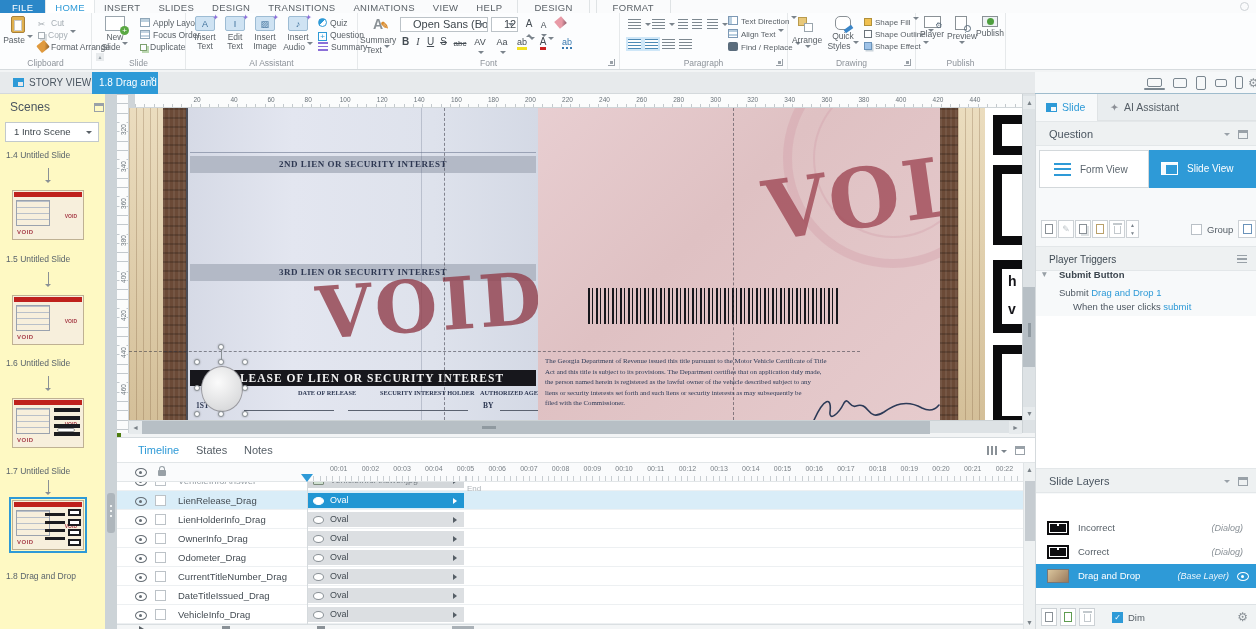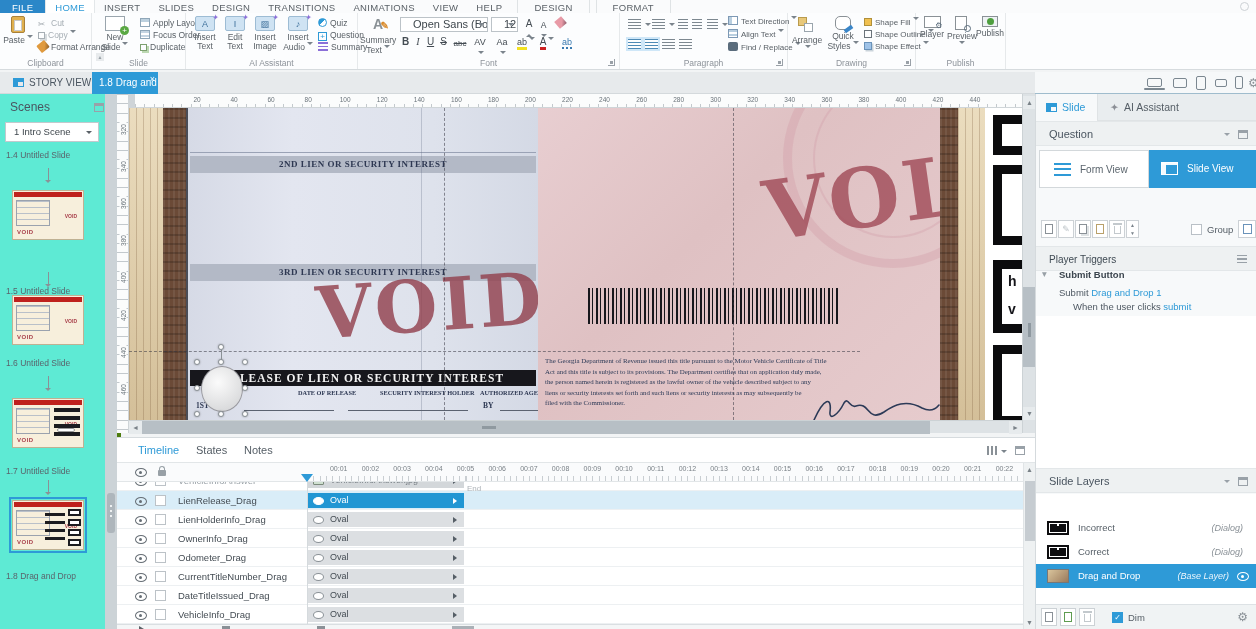--- a/index.html
+++ b/index.html
@@ -32,21 +32,21 @@
 .alic.sel{box-shadow:0 0 0 2px #cfe7f8;background:repeating-linear-gradient(#4e8ab5 0 1px,transparent 1px 3px)}
 .ai-ic{width:20px;height:15px;background:#cfe3f3;border:1px solid #9dbcd4;border-radius:2px;margin:0 auto 2px;position:relative;font-size:9px;color:#41729c;line-height:14px}
 .ai-ic:after{content:"✦";position:absolute;right:-5px;top:-6px;color:#8b6fd8;font-size:8px}
 
 #doctabs{position:absolute;left:0;top:72px;width:1035px;height:22px;background:#e7eaec;border-bottom:1px solid #d4d9dc}
 .dtab{position:absolute;top:0;height:22px;font-size:10px;line-height:22px;color:#4a5560}
 .dtab.active{background:#2e9ad7;color:#fff}
 #devstrip{position:absolute;left:1035px;top:72px;width:221px;height:22px;background:#f6f8f9;border-bottom:1px solid #9fbccd}
 .dev{position:absolute;border:1px solid #7b8790;border-radius:2px}
 
-#scenes{position:absolute;left:0;top:94px;width:121px;height:535px;background:#5eead4;border-right:7px solid #4d7c0f;overflow:hidden}
+#scenes{position:absolute;left:0;top:94px;width:121px;height:535px;background:#fef9c3;border-right:7px solid #4d7c0f;overflow:hidden}
 .sceneshdr{position:absolute;left:10px;top:6px;font-size:12px;color:#4a5560}
 .scenesel{position:absolute;left:5px;top:28px;width:94px;height:20px;background:#fff;border:1px solid #c2c9cd;font-size:9.5px;color:#3f474d;line-height:18px;padding-left:8px}
 .scenesel:after{content:"";position:absolute;right:6px;top:8px;border:3.5px solid transparent;border-top-color:#5a6167}
 .slab{position:absolute;left:6px;font-size:8.5px;color:#5a646c;white-space:nowrap}
 .flowarrow{position:absolute;left:48px;width:1px;height:14px;background:#8a9196}
 .flowarrow:after{content:"";position:absolute;left:-3px;bottom:-4px;border:3.5px solid transparent;border-top-color:#8a9196}
 .sthumb{position:absolute;left:12px;width:72px;height:50px;background:#f7efdc;border:1px solid #bfb193;overflow:hidden}
 .sthumb.sel{outline:2px solid #2e9ad7;outline-offset:1px}
 .sthumb .banner{position:absolute;left:1px;right:1px;top:1px;height:5px;background:#bf211d}
 .sthumb .tbl{position:absolute;left:3px;top:9px;width:34px;height:26px;border:1px solid #9aa2ae;background:repeating-linear-gradient(#b9c0c9 0 1px,transparent 1px 6px)}
@@ -343,21 +343,21 @@
     <div class="scenesel"><span>1 Intro Scene</span></div>
     <div id="slides" style="position:absolute;left:0;top:0;right:0;bottom:0">
         <div class="slab" style="top: 56px;">1.4 Untitled Slide</div>
         <div class="flowarrow" style="top: 74px;"></div>
         <div class="sthumb" style="top: 96px;">
           <div class="banner"></div>
           <div class="tbl"></div>
           <div class="v1">VOID</div>
           <div class="v2">VOID</div>
         </div>
-        <div class="slab" style="top: 160px; margin-top: 32px;">1.5 Untitled Slide</div>
+        <div class="slab" style="top: 160px;">1.5 Untitled Slide</div>
         <div class="flowarrow" style="top: 178px;"></div>
         <div class="sthumb" style="top: 201px;">
           <div class="banner"></div>
           <div class="tbl"></div>
           <div class="v1">VOID</div>
           <div class="v2">VOID</div>
         </div>
         <div class="slab" style="top: 264px;">1.6 Untitled Slide</div>
         <div class="flowarrow" style="top: 282px;"></div>
         <div class="sthumb" style="top: 304px;">

